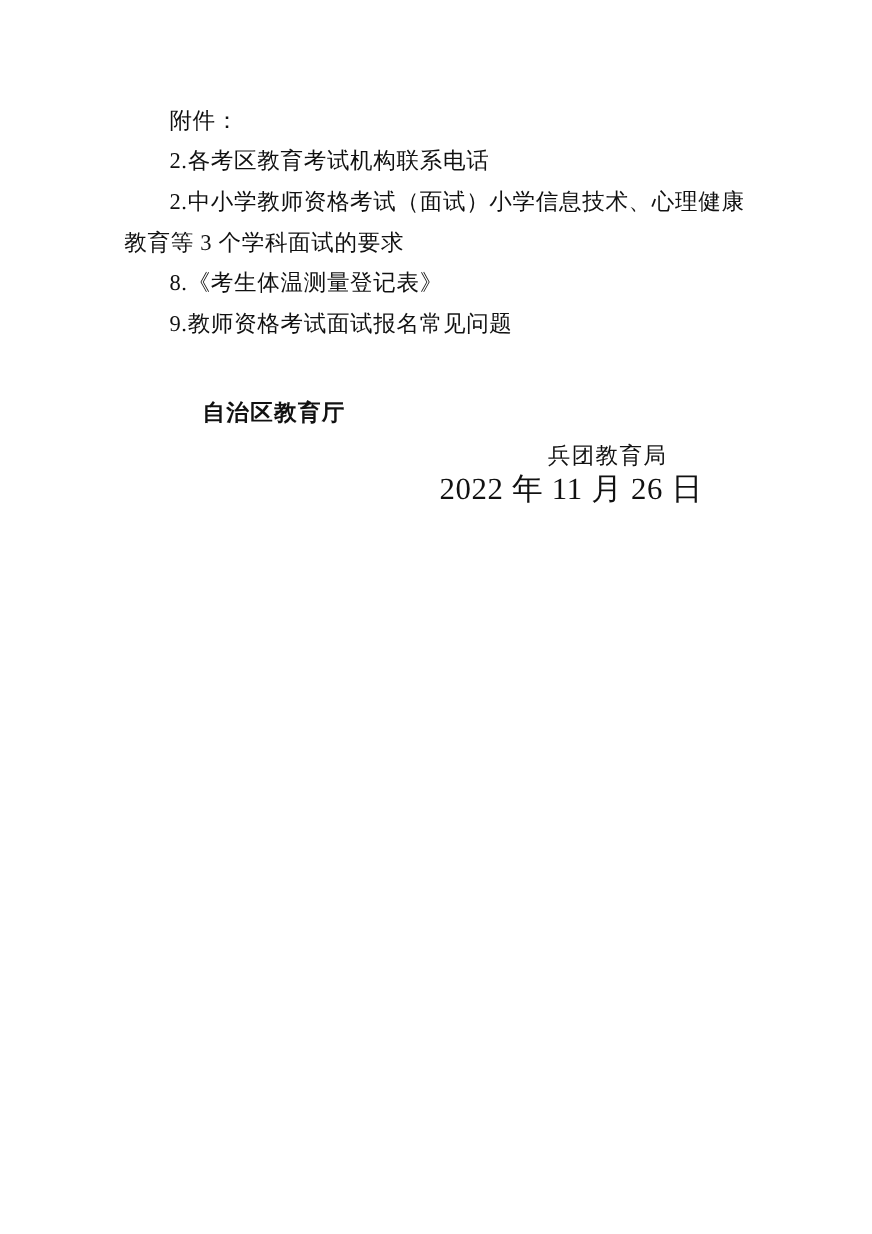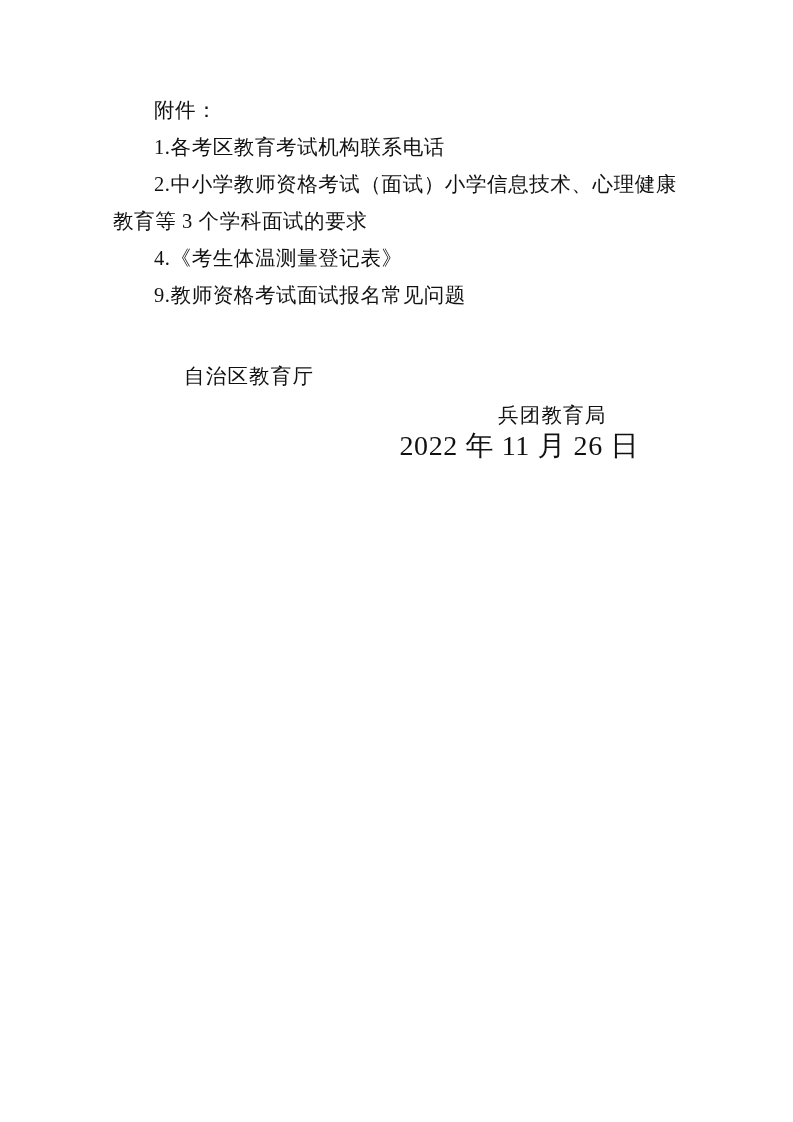--- a/index.html
+++ b/index.html
@@ -37,20 +37,21 @@
     margin-top: 44px;
     height: 37px;
   }
   .sign-left {
     position: absolute;
     left: 71px;
     top: 0;
     font-size: 20.5px;
     line-height: 37px;
     letter-spacing: 1.2px;
+    font-weight: bold;
   }
   .sign-right {
     position: absolute;
     left: 385px;
     top: 0;
     font-size: 20.5px;
     line-height: 37px;
     letter-spacing: 1.2px;
     margin-top: 39px;
   }
@@ -64,25 +65,25 @@
   }
 </style>
 </head>
 <body>
 
 <div class="page">
   <div class="content">
 
     <div class="line indent">附件：</div>
 
-    <div class="line indent">1.各考区教育考试机构联系电话</div>
+    <div class="line indent">2.各考区教育考试机构联系电话</div>
 
     <div class="line indent">2.中小学教师资格考试（面试）小学信息技术、心理健康教育等 3 个学科面试的要求</div>
 
-    <div class="line indent">4.《考生体温测量登记表》</div>
+    <div class="line indent">8.《考生体温测量登记表》</div>
 
 
     <div class="line indent">9.教师资格考试面试报名常见问题</div>
 
     <div class="sign-row">
       <div class="sign-left">自治区教育厅</div>
       <div class="sign-right">兵团教育局</div>
     </div>
 
     <div class="date-row">2022 年 11 月 26 日</div>

